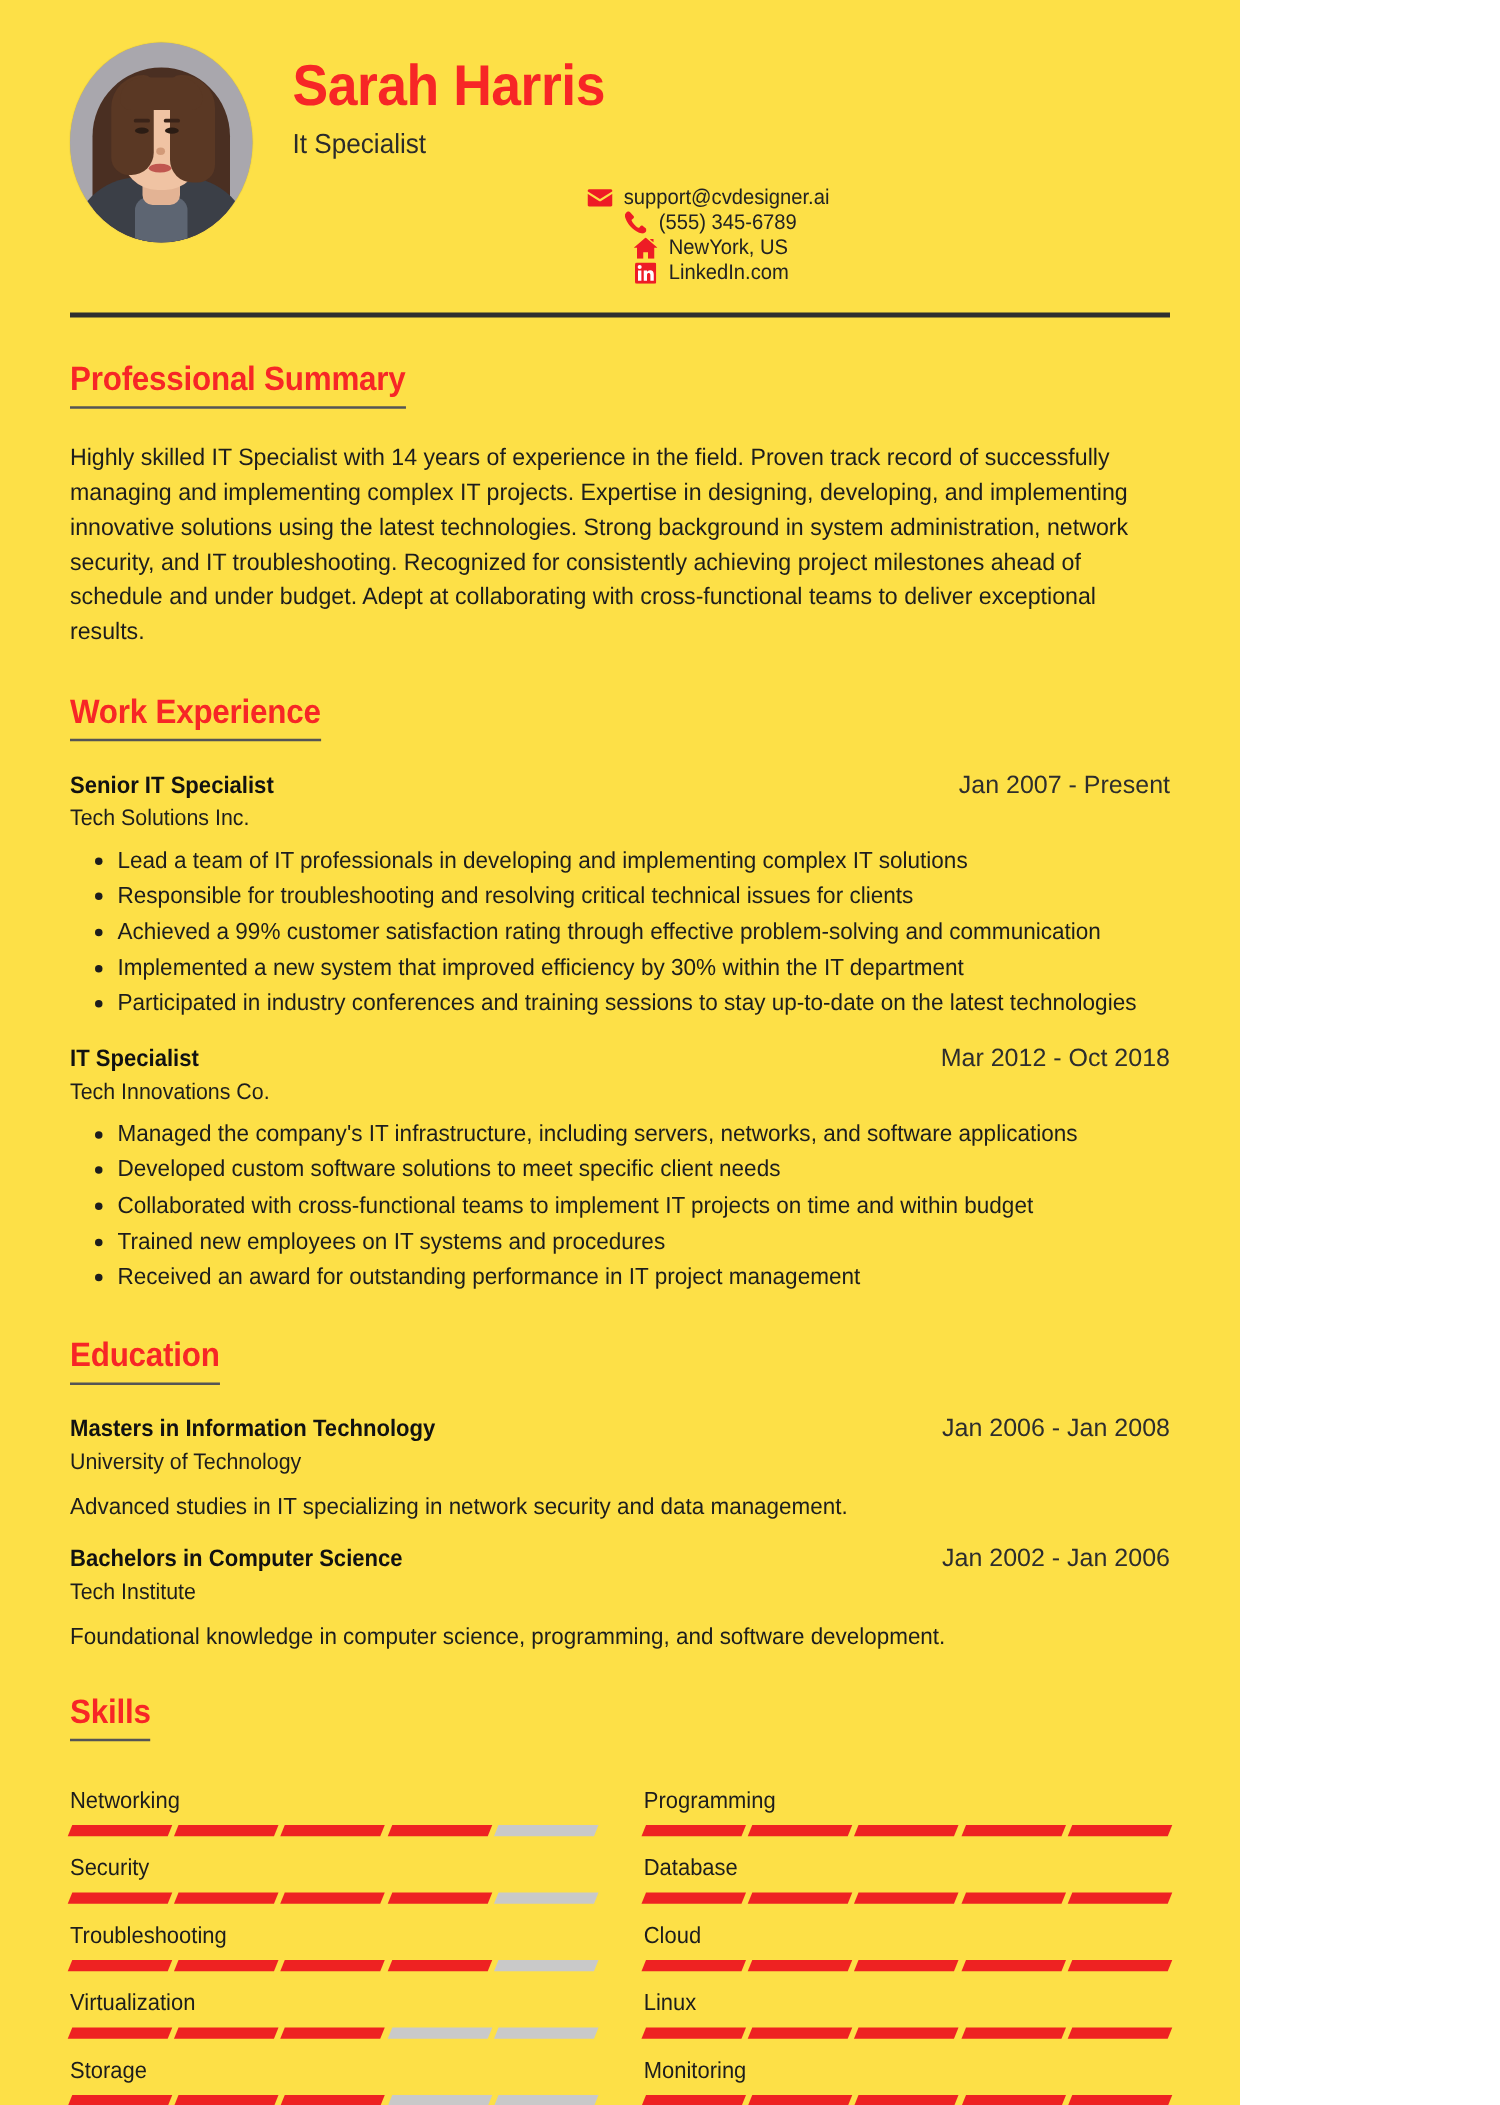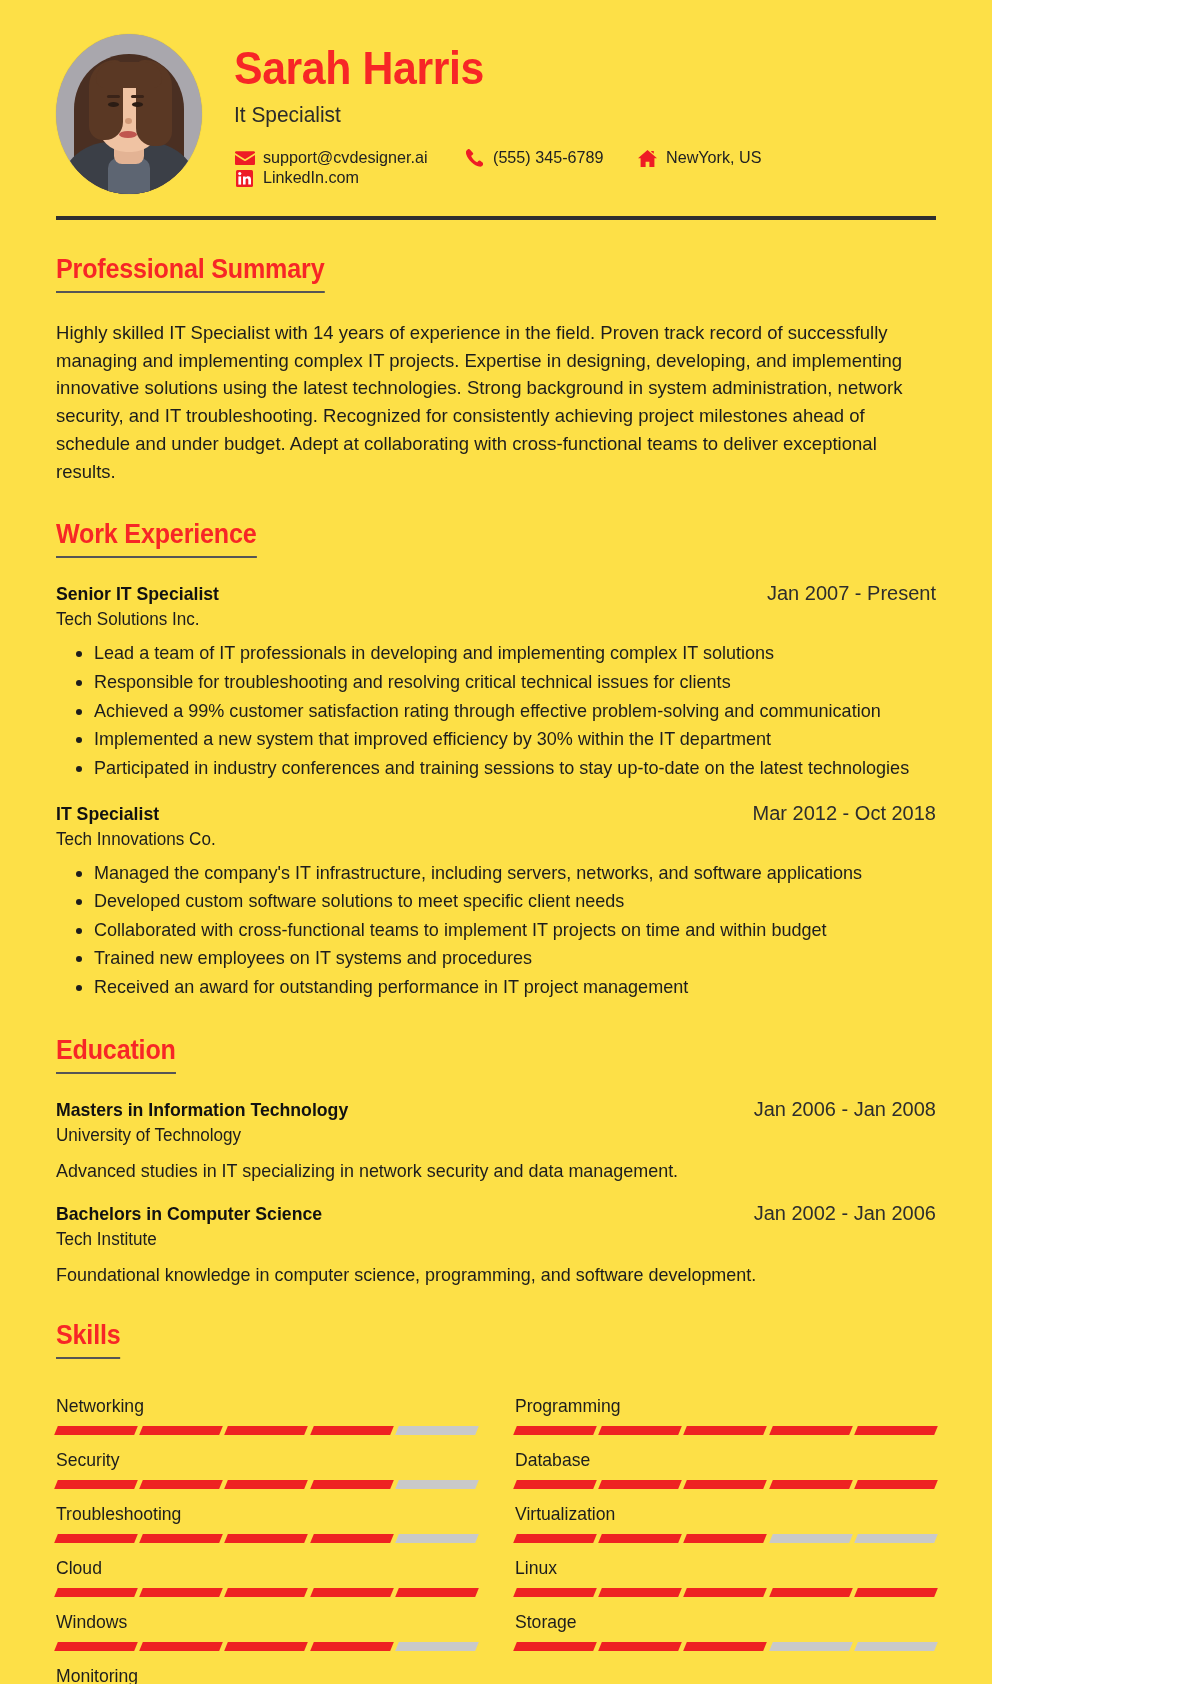--- a/index.html
+++ b/index.html
@@ -141,20 +141,21 @@
     transform: scaleX(0.95);
     transform-origin: left center;
   }
   .contacts {
     display: flex;
     align-items: center;
     flex-wrap: wrap;
     gap: 0px;
     font-size: 17px;
     color: #222;
+    flex-direction: column;
   }
   .contact {
     display: flex;
     align-items: center;
     margin-right: 28px;
     white-space: nowrap;
   }
   .contact .ico {
     display: inline-flex;
     align-items: center;
@@ -468,60 +469,50 @@
           <div class="skill-name">Troubleshooting</div>
           <div class="skill-bar">
             <div class="seg on"></div>
             <div class="seg on"></div>
             <div class="seg on"></div>
             <div class="seg on"></div>
             <div class="seg"></div>
           </div>
         </div>
         <div class="skill">
+          <div class="skill-name">Cloud</div>
+          <div class="skill-bar">
+            <div class="seg on"></div>
+            <div class="seg on"></div>
+            <div class="seg on"></div>
+            <div class="seg on"></div>
+            <div class="seg on"></div>
+          </div>
+        </div>
+        <div class="skill">
           <div class="skill-name">Virtualization</div>
           <div class="skill-bar">
             <div class="seg on"></div>
             <div class="seg on"></div>
             <div class="seg on"></div>
             <div class="seg"></div>
             <div class="seg"></div>
           </div>
         </div>
         <div class="skill">
-          <div class="skill-name">Cloud</div>
-          <div class="skill-bar">
-            <div class="seg on"></div>
-            <div class="seg on"></div>
-            <div class="seg on"></div>
-            <div class="seg on"></div>
-            <div class="seg on"></div>
-          </div>
-        </div>
-        <div class="skill">
           <div class="skill-name">Linux</div>
           <div class="skill-bar">
             <div class="seg on"></div>
             <div class="seg on"></div>
             <div class="seg on"></div>
             <div class="seg on"></div>
             <div class="seg on"></div>
           </div>
         </div>
         <div class="skill">
-          <div class="skill-name">Windows</div>
-          <div class="skill-bar">
-            <div class="seg on"></div>
-            <div class="seg on"></div>
-            <div class="seg on"></div>
-            <div class="seg on"></div>
-            <div class="seg"></div>
-          </div>
-        </div>
-        <div class="skill">
           <div class="skill-name">Storage</div>
           <div class="skill-bar">
             <div class="seg on"></div>
             <div class="seg on"></div>
             <div class="seg on"></div>
             <div class="seg"></div>
             <div class="seg"></div>
           </div>
         </div>
         <div class="skill">

